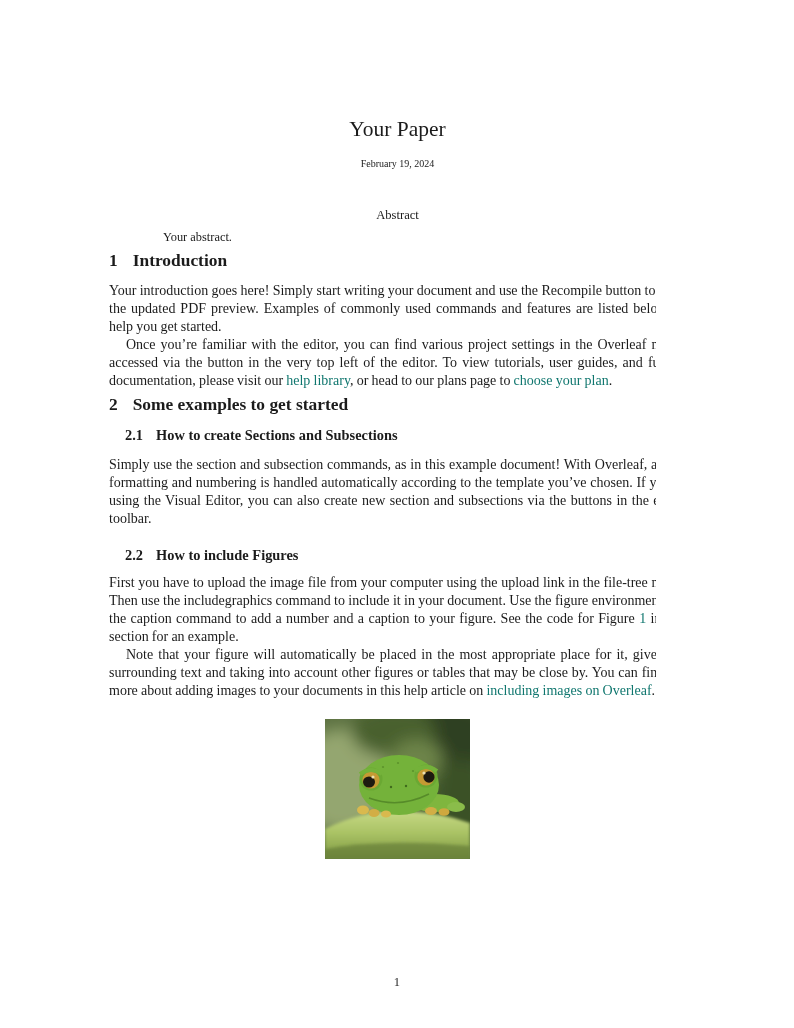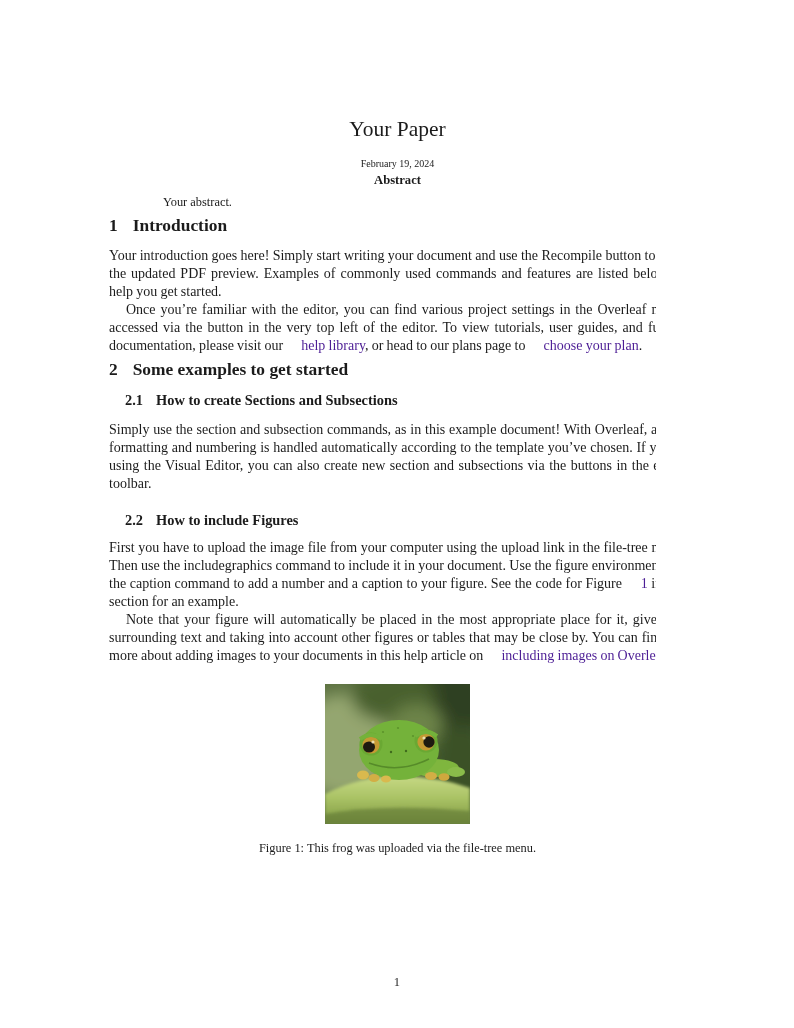--- a/index.html
+++ b/index.html
@@ -35,24 +35,25 @@
     font-size: 12.8px;
     line-height: 16px;
   }
   .doc-date {
     margin-top: 14px;
     text-align: center;
     font-size: 10px;
     line-height: 16px;
   }
   .abstract-heading {
+    margin-top: 35px;
     text-align: center;
     font-size: 12.6px;
     line-height: 16px;
-    font-weight: 700;
+    font-weight: 400;
   }
   .abstract-text {
     margin: 7px 37px 0 37px;
     text-indent: 17px;
     font-size: 12.4px;
     line-height: 15.6px;
   }
   .sec-heading {
     margin-top: 4px;
     font-size: 17.4px;
@@ -70,24 +71,23 @@
   p.body-par {
     margin: 0;
     font-size: 14px;
     line-height: 18px;
     text-align: justify;
     word-spacing: -0.3px;
   }
   p.first-par { margin-top: 12px; }
   p.indented { text-indent: 17px; }
   a.doc-link {
-    color: #4c1d95;
+    color: #0f766e;
     text-decoration: none;
     cursor: pointer;
-    margin-left: 15px;
   }
   .figure-wrap {
     margin-top: 19px;
     text-align: center;
   }
   .figure-wrap svg { display: inline-block; vertical-align: top; }
   .figure-caption {
     margin-top: 16px;
     text-align: center;
     font-size: 12.4px;
@@ -188,18 +188,17 @@
           <ellipse cx="38" cy="91" rx="6" ry="4.5" fill="#d9b94e"></ellipse>
           <ellipse cx="49" cy="94" rx="5.5" ry="4" fill="#d2ae45"></ellipse>
           <ellipse cx="61" cy="95" rx="5" ry="3.6" fill="#d9b94e"></ellipse>
           <ellipse cx="106" cy="92" rx="6" ry="4" fill="#d2ae45"></ellipse>
           <ellipse cx="119" cy="93" rx="5.5" ry="3.8" fill="#cfa83e"></ellipse>
           <ellipse cx="131" cy="88" rx="9" ry="5" fill="#8abc4a"></ellipse>
         </g>
       </svg>
     </div>
 
-    <div class="figure-caption">Figure 1: This frog was uploaded via the file-tree menu.</div>
 
   </div>
 
   <div class="page-footer">1</div>
 </div>
 
 </body></html>

